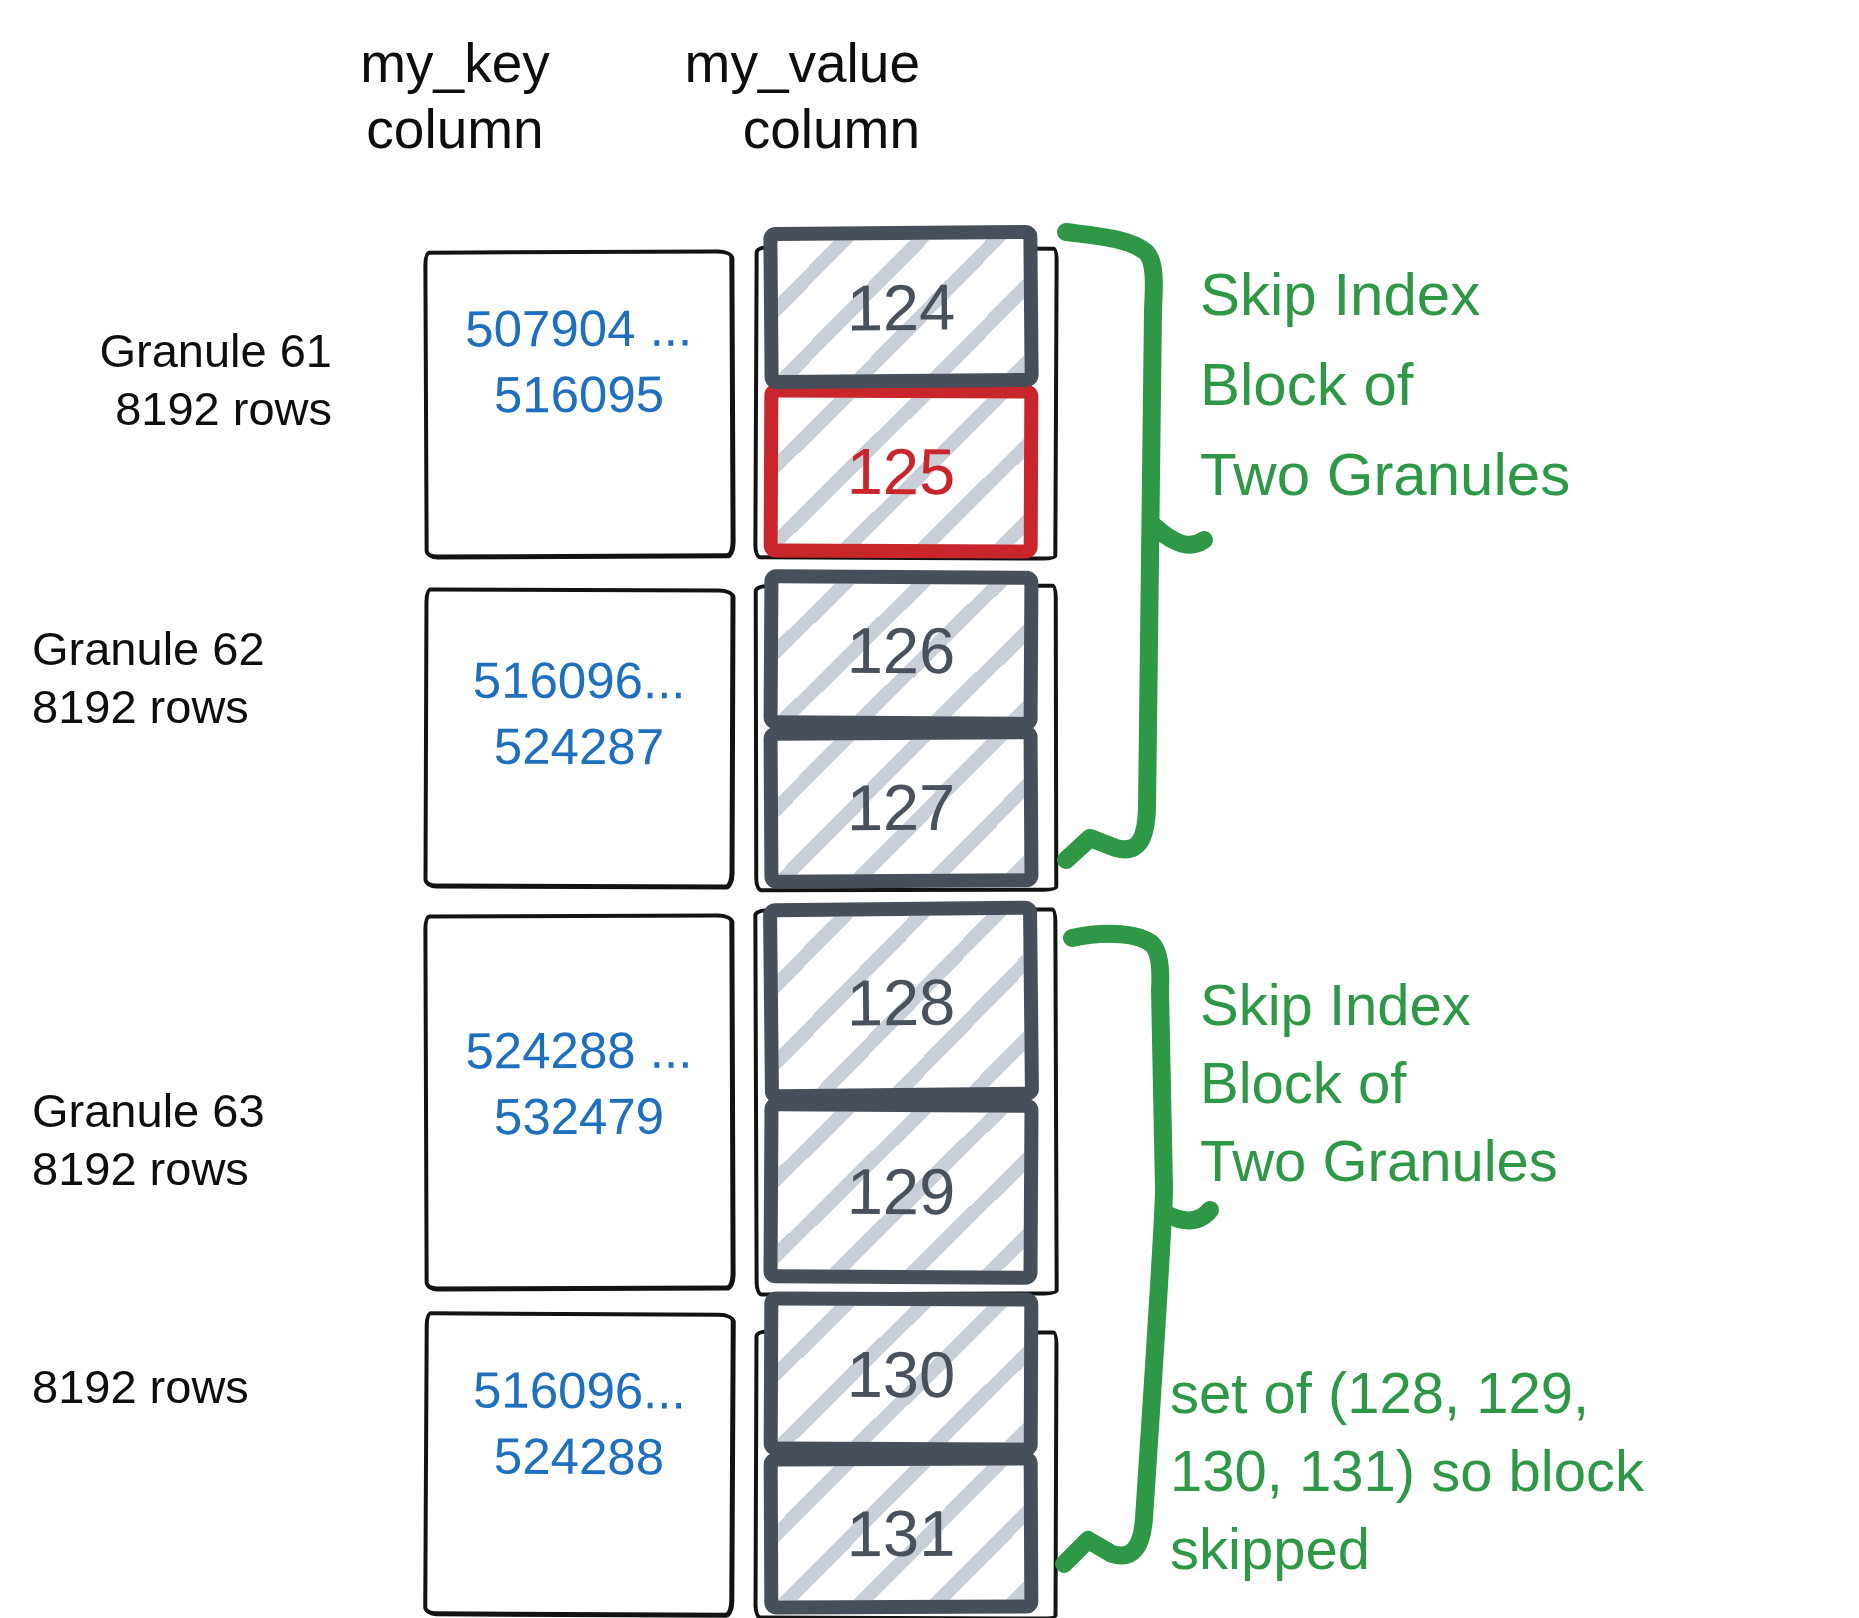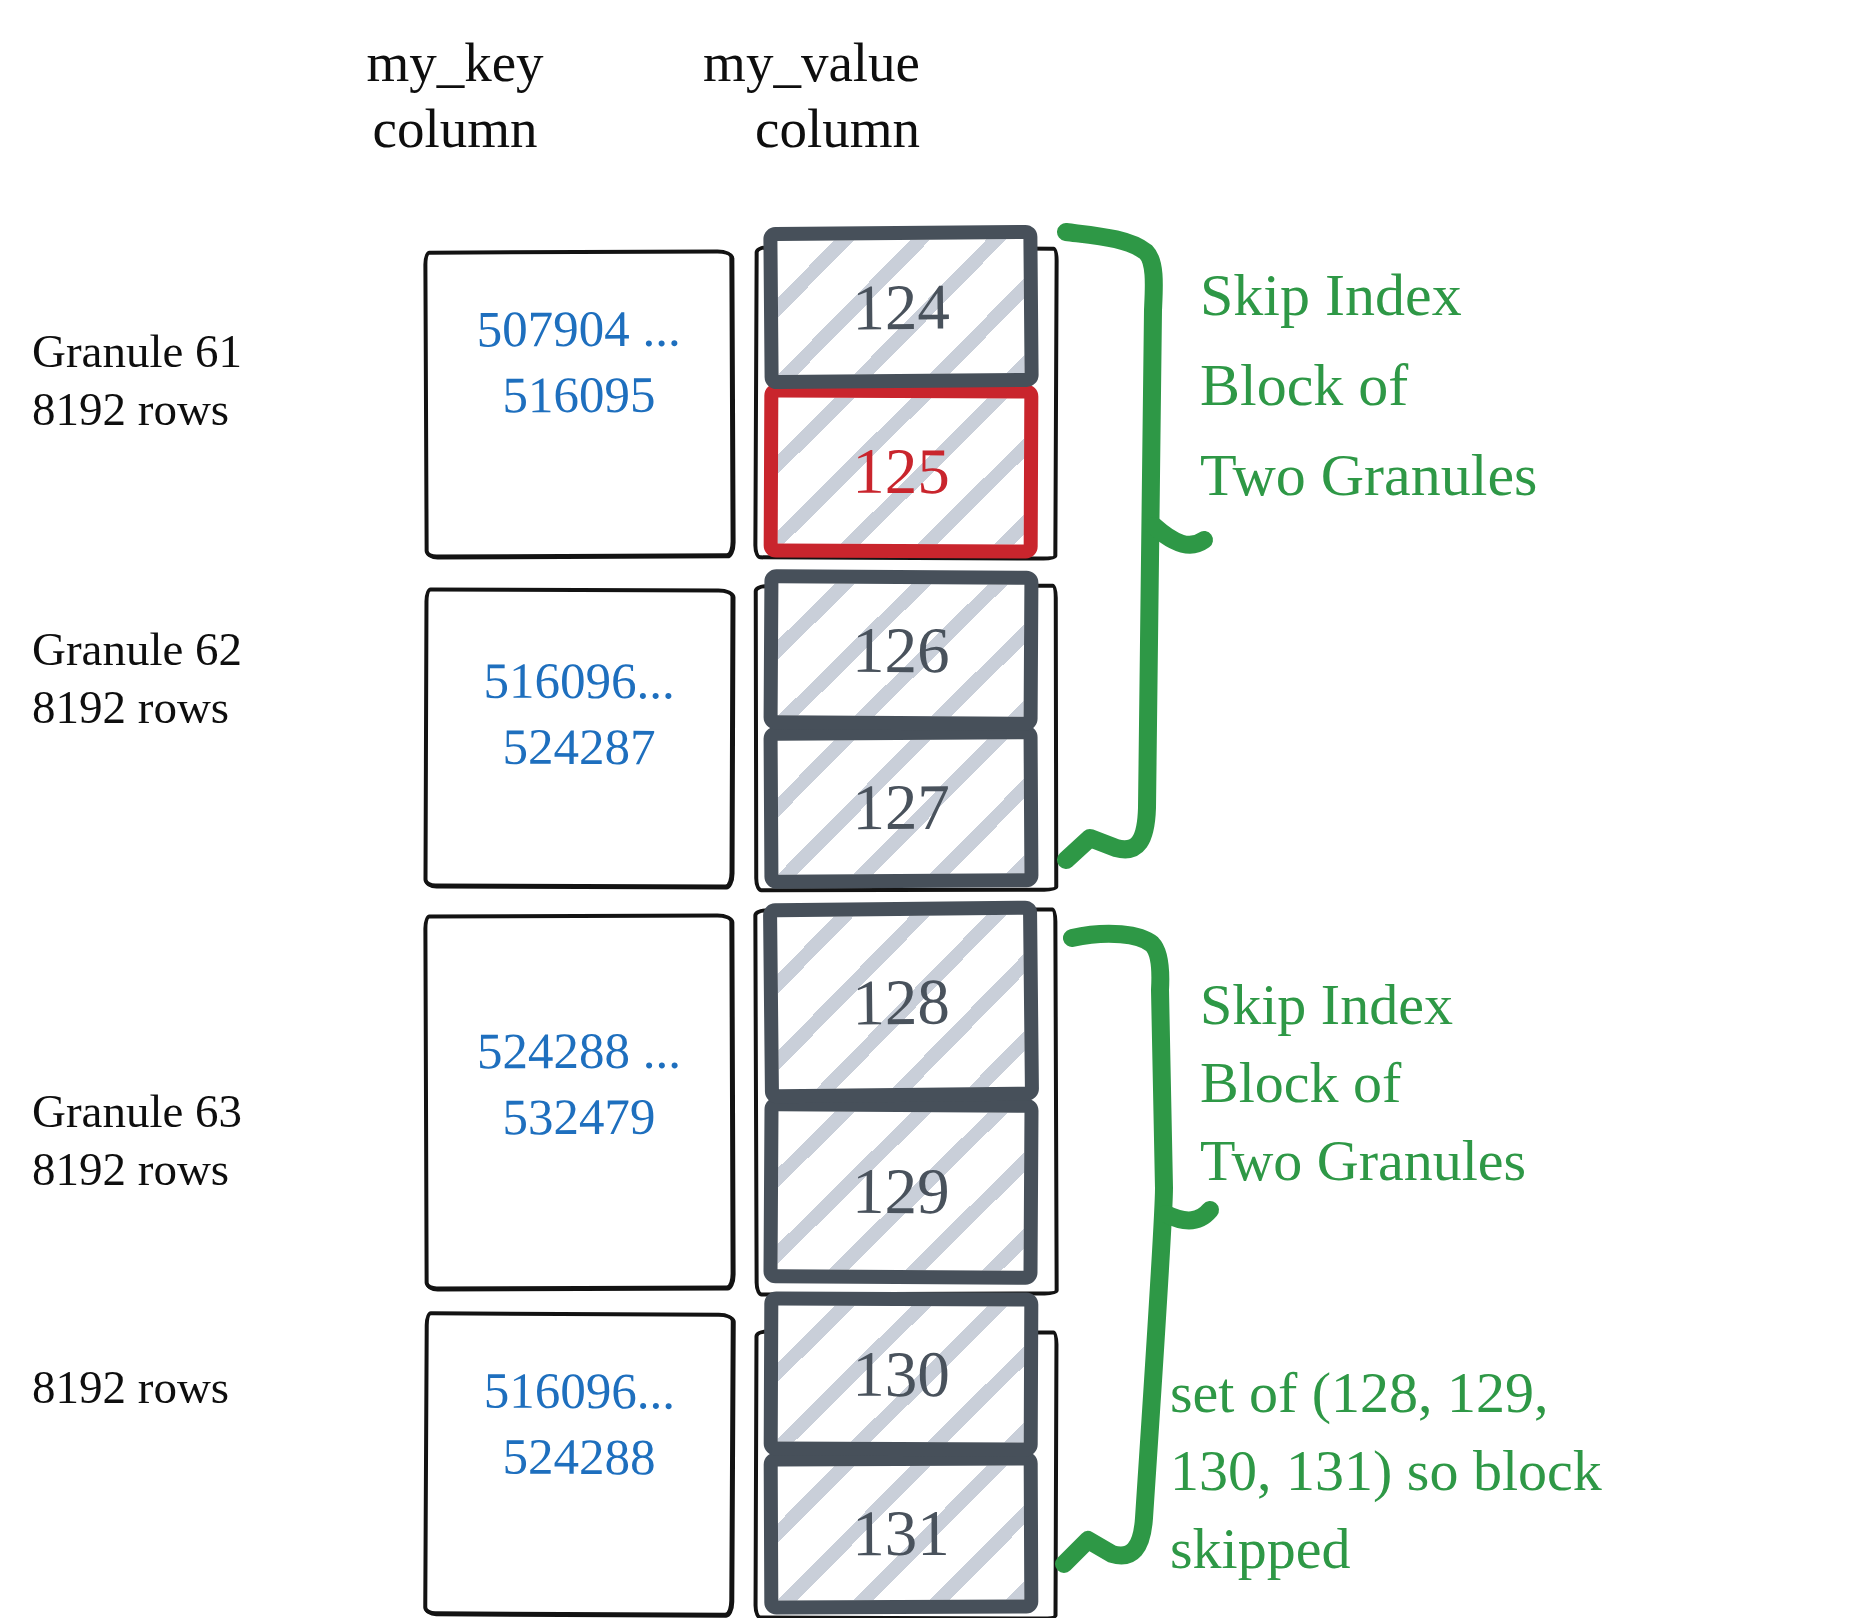--- a/index.html
+++ b/index.html
@@ -1,28 +1,28 @@
 <!DOCTYPE html>
 <html><head>
 <meta charset="utf-8">
 <style>
   html,body{margin:0;padding:0;background:#ffffff;}
   .canvas{
     position:relative;width:1859px;height:1618px;background:#ffffff;
-    font-family:Liberation Serif, serif;overflow:hidden;color:#151515;
+    font-family:Liberation Sans, sans-serif;overflow:hidden;color:#151515;
   }
 
   
   .hdr{position:absolute;text-align:center;font-size:55px;line-height:66px;color:#0e0e0e;}
   .hdr-key{left:310px;top:30px;width:290px;}
   .hdr-val{left:620px;top:30px;width:300px;text-align:right;}
 
   
   .glabel{position:absolute;left:32px;width:300px;font-size:47px;line-height:58px;color:#0e0e0e;}
-  .gl0{top:322px;}.gl1{top:620px;}.gl2{top:1046px;margin-top:36px;}.gl3{top:1358px;}
+  .gl0{top:322px;text-align:right;}.gl1{top:620px;}.gl2{top:1046px;margin-top:36px;}.gl3{top:1358px;}
 
   
   .keybox{
     position:absolute;left:424px;width:302px;background:#fff;
     border:4px solid #131313;
     border-radius:6px 16px 8px 12px / 14px 8px 16px 8px;
     box-shadow:1px 1px 0 0 #131313;
   }
   .kb0{top:250px;height:300px;transform:rotate(-0.25deg);}
   .kb1{top:588px;height:292px;transform:rotate(0.2deg);}

